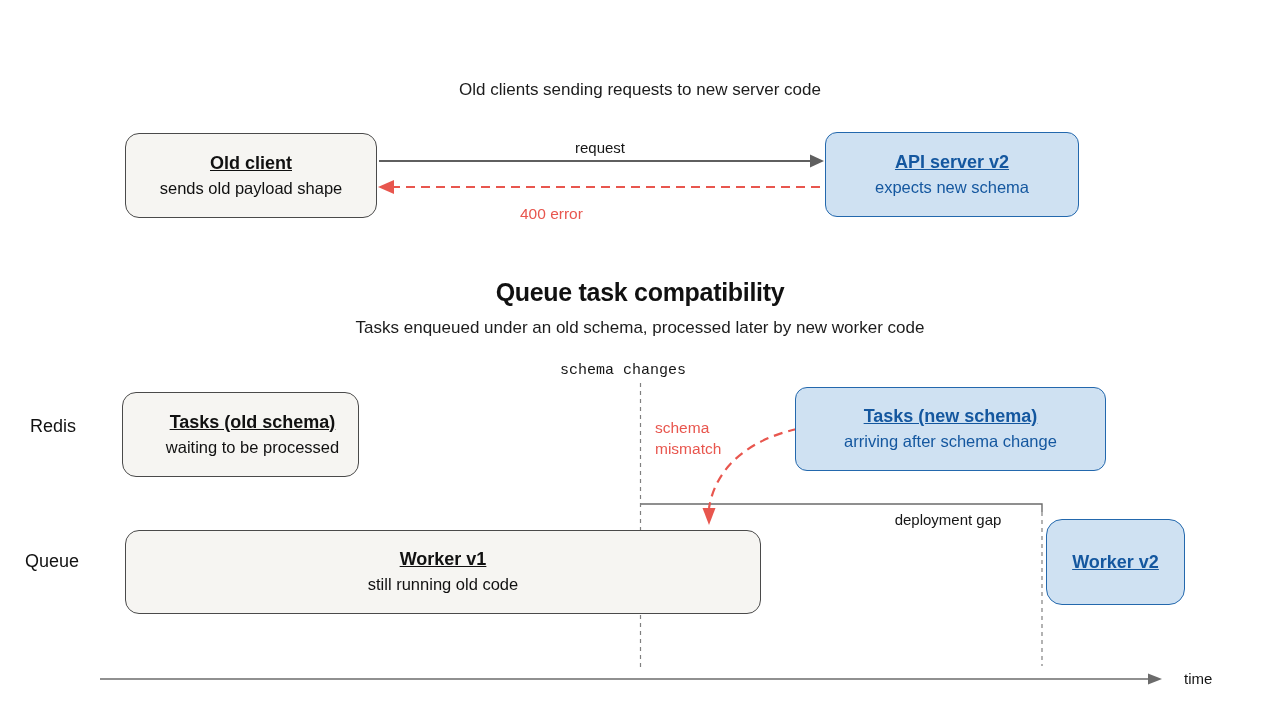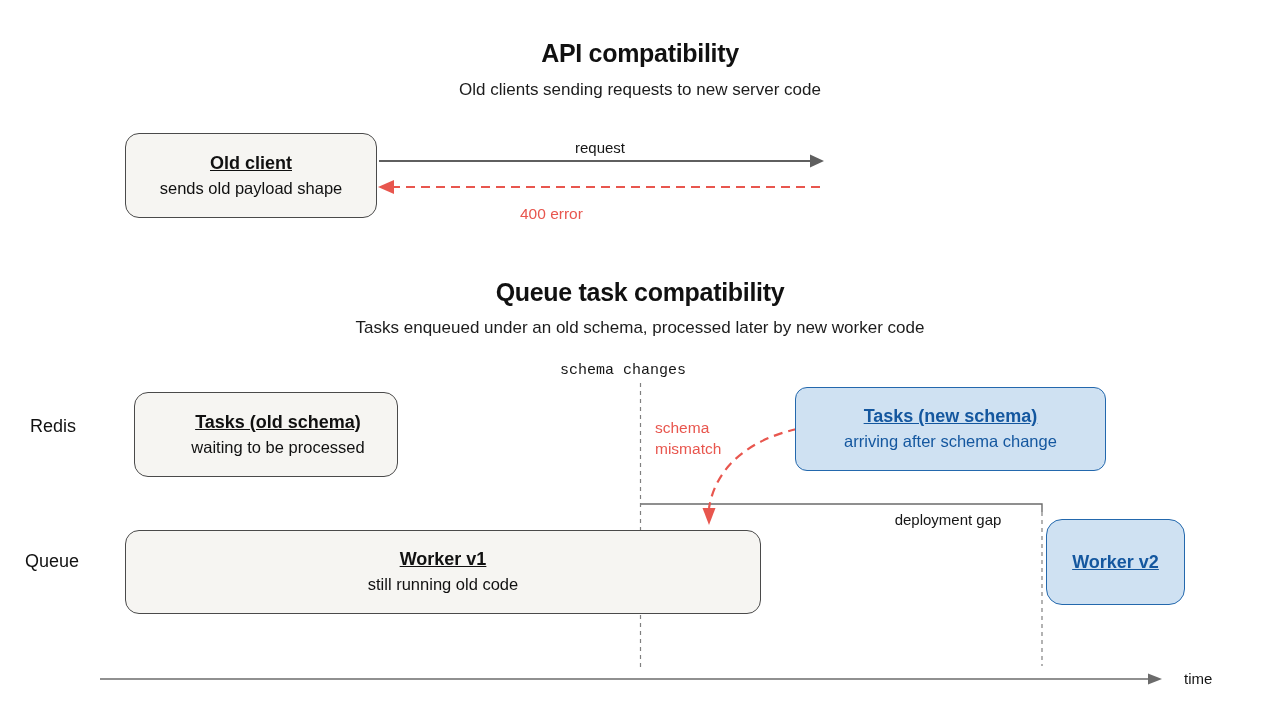--- a/index.html
+++ b/index.html
@@ -65,41 +65,44 @@
       <path class="dash-red" d="M 797 429 C 752 439 716 465 709 508"></path>
       <polygon class="head-red" points="702.5,508 715.5,508 709,525"></polygon>
     </g>
 
     <g>
       <line class="ln-thin" x1="100" y1="679" x2="1148" y2="679"></line>
       <polygon class="head-thin" points="1148,673.5 1148,684.5 1162,679"></polygon>
     </g>
   </svg>
 
-  <div class="sec-title" style="top:39px">API compatibility</div>
   <div class="sec-sub" style="top:80px">Old clients sending requests to new server code</div>
 
   <div class="node gray-node" style="left:125px; top:133px; width:252px; height:85px;">
     <div class="t">Old client</div>
     <div class="s">sends old payload shape</div>
   </div>
 
+  <div class="node blue-node" style="left:825px; top:132px; width:254px; height:85px;">
+    <div class="t">API server v2</div>
+    <div class="s">expects new schema</div>
+  </div>
 
   <div class="small-label" style="left:520px; top:139px; width:160px; text-align:center;">request</div>
   <div class="red-label" style="left:520px; top:195px; width:162px;">400 error</div>
 
   <div class="sec-title" style="top:278px">Queue task compatibility</div>
   <div class="sec-sub" style="top:318px">Tasks enqueued under an old schema, processed later by new worker code</div>
 
   <div class="small-label" style="left:560px; top:362px; width:160px; text-align:left;font-family:Liberation Mono, monospace;">schema changes</div>
 
   <div class="row-label" style="left:30px; top:416px;">Redis</div>
   <div class="row-label" style="left:25px; top:551px;">Queue</div>
 
-  <div class="node gray-node" style="left:134px; top:392px; width:264px; height:85px;padding-left:24px;">
+  <div class="node gray-node" style="left:122px; top:392px; width:237px; height:85px;padding-left:24px;">
     <div class="t">Tasks (old schema)</div>
     <div class="s">waiting to be processed</div>
   </div>
 
   <div class="node blue-node" style="left:795px; top:387px; width:311px; height:84px;">
     <div class="t">Tasks (new schema)</div>
     <div class="s">arriving after schema change</div>
   </div>
 
   <div class="red-label" style="left:655px; top:409px; width:85px;">schema mismatch</div>

